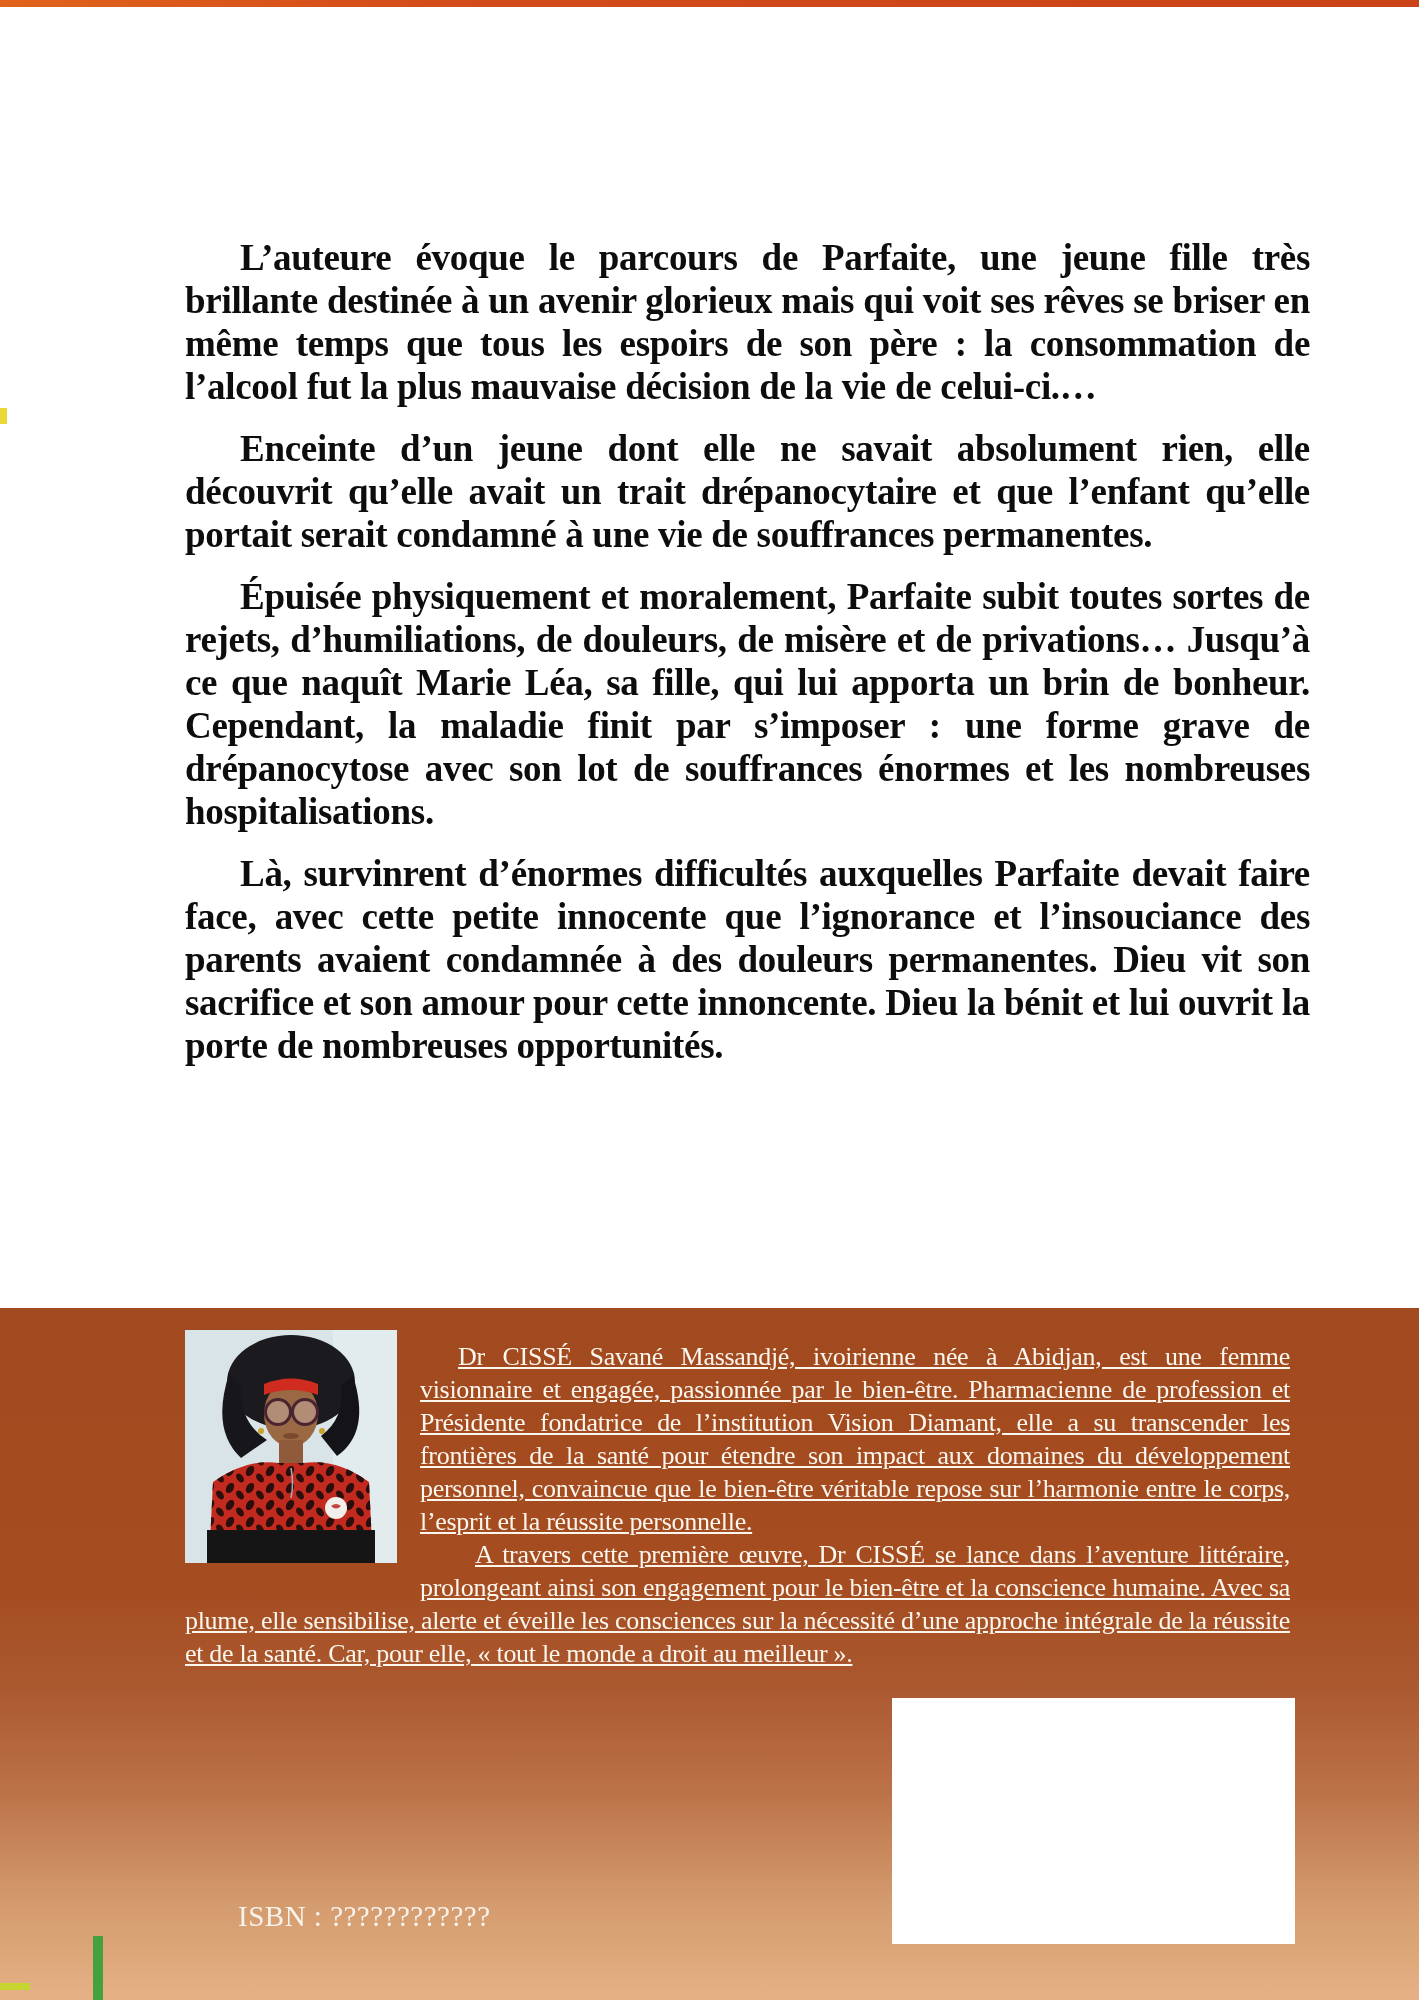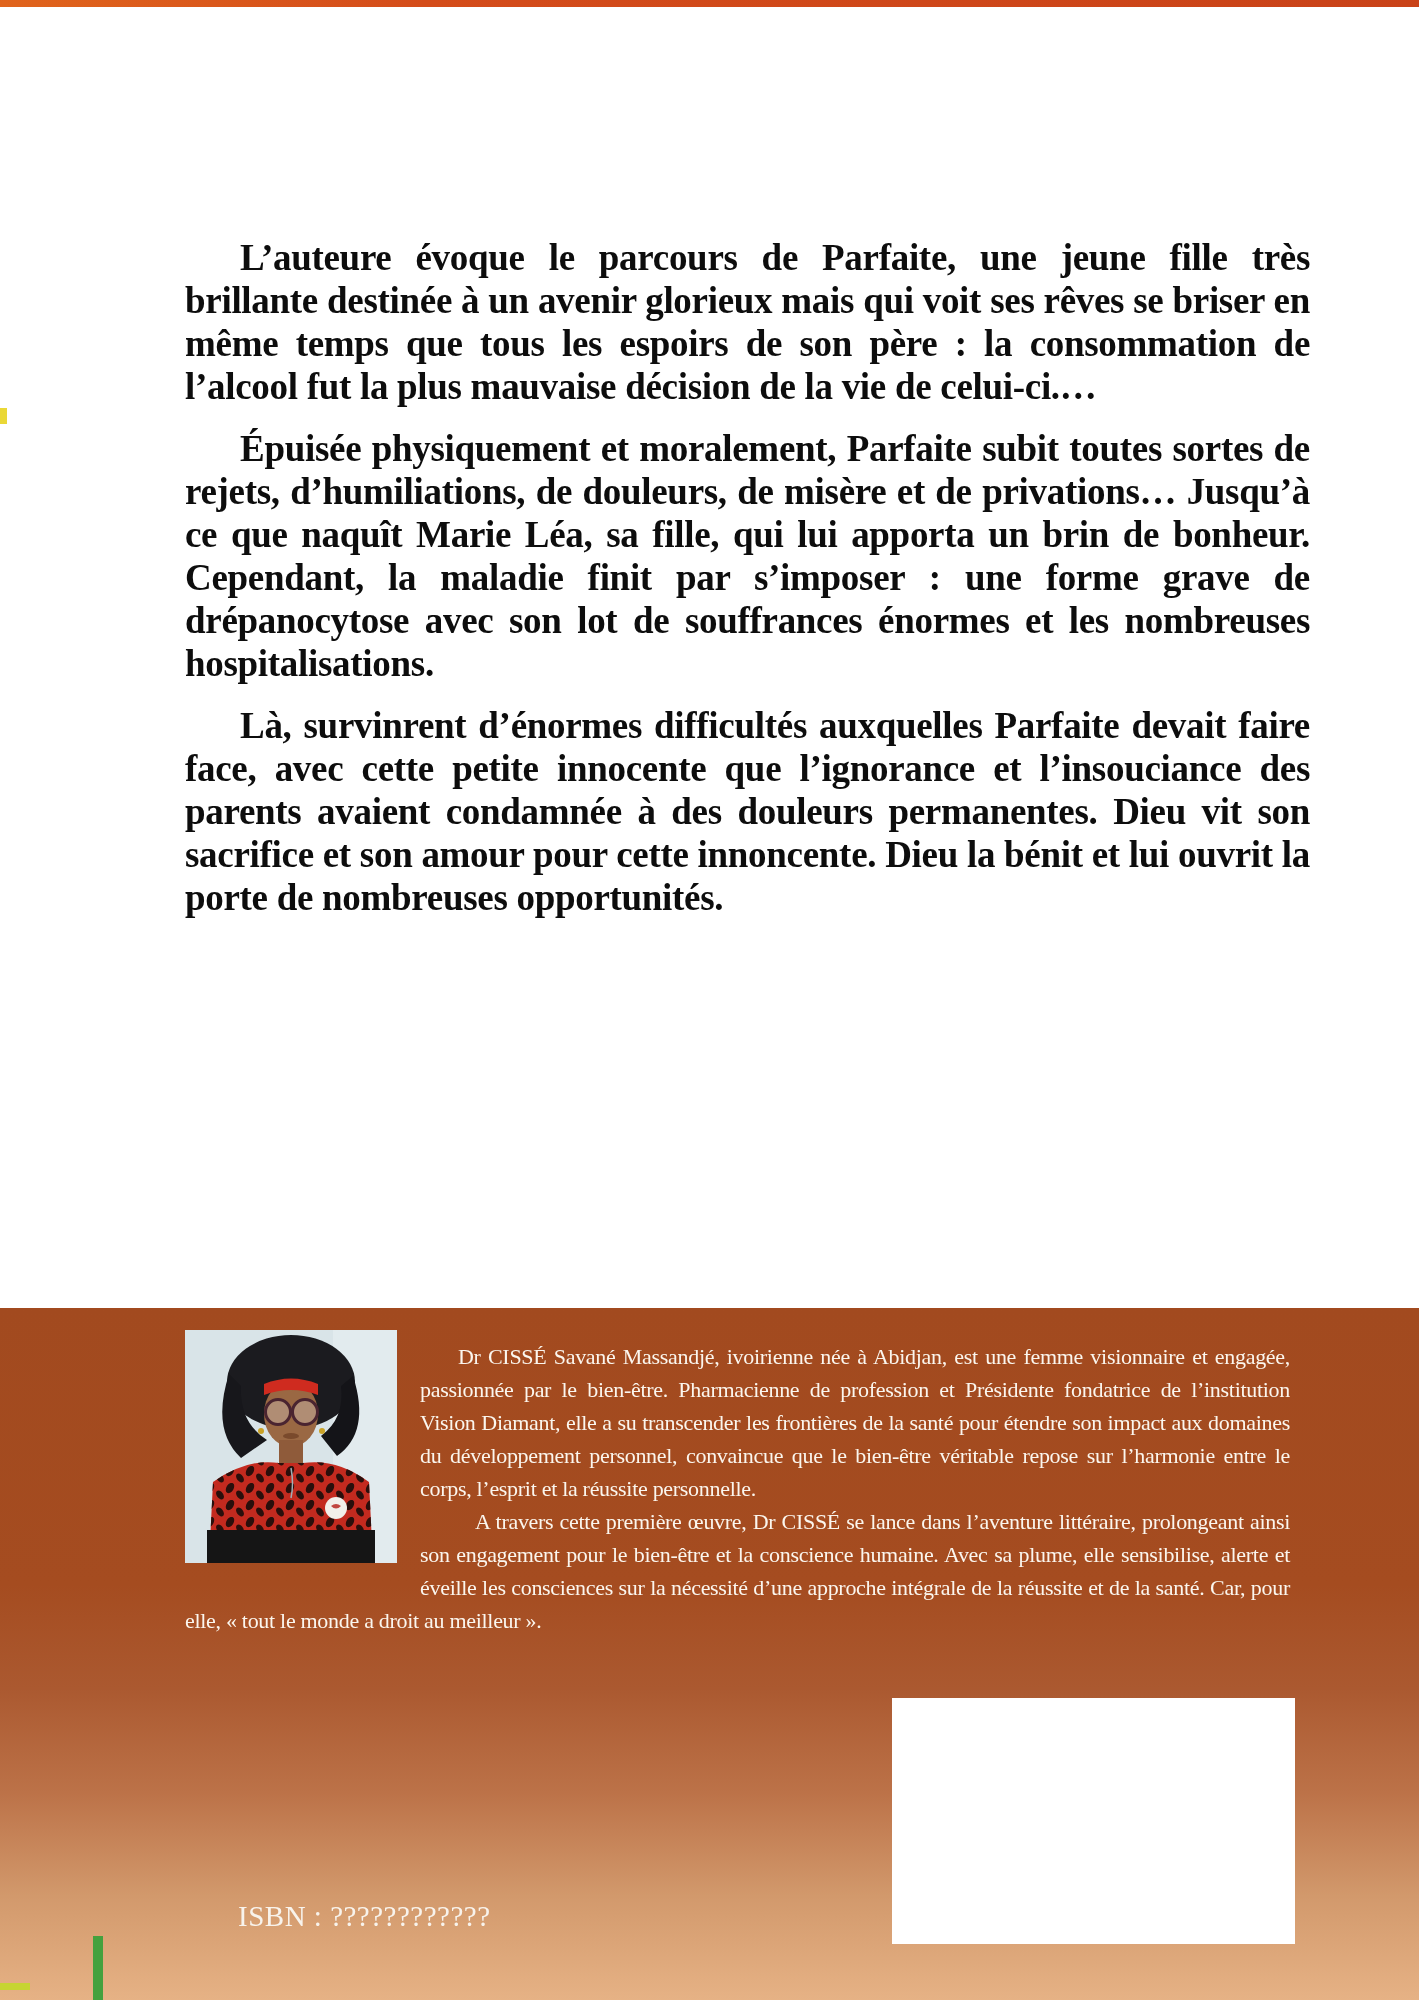--- a/index.html
+++ b/index.html
@@ -36,24 +36,25 @@
   .synopsis p{margin:0 0 19px 0;text-indent:55px;font-weight:bold;}
 
   .band{
     position:absolute;left:0;top:1308px;width:100%;height:692px;
     background:linear-gradient(180deg,
       #a24a1f 0%, #a54c20 40%, #ab5930 55%,
       #bc7248 70%, #d2996c 85%, #e6b285 100%);
   }
   .bio{
     position:absolute;left:185px;top:1330px;width:1105px;
-    font-size:22px;line-height:33px;
+    font-size:26px;line-height:33px;
     letter-spacing:-0.3px;
     text-align:justify;
     color:#fbf6ee;
+    text-decoration:underline;
   }
   .bio .photo{
     float:left;
     width:212px;height:233px;
     margin:0 23px 25px 0;
     background:#d9e4e8;
   }
   .bio p{margin:0;}
   .bio .bio-p1{margin-top:10px;text-indent:38px;}
   .bio .bio-p2{text-indent:55px;}
@@ -72,20 +73,21 @@
 <body>
 
 <div class="page">
 
   <div class="mark-top"></div>
   <div class="mark-yellow"></div>
 
 
   <section class="synopsis">
     <p>L’auteure évoque le parcours de Parfaite, une jeune fille très brillante destinée à un avenir glorieux mais qui voit ses rêves se briser en même temps que tous les espoirs de son père : la consommation de l’alcool fut la plus mauvaise décision de la vie de celui-ci.…</p>
+    <p>Enceinte d’un jeune dont elle ne savait absolument rien, elle découvrit qu’elle avait un trait drépanocytaire et que l’enfant qu’elle portait serait condamné à une vie de souffrances permanentes.</p>
     <p>Épuisée physiquement et moralement, Parfaite subit toutes sortes de rejets, d’humiliations, de douleurs, de misère et de privations… Jusqu’à ce que naquît Marie Léa, sa fille, qui lui apporta un brin de bonheur. Cependant, la maladie finit par s’imposer : une forme grave de drépanocytose avec son lot de souffrances énormes et les nombreuses hospitalisations.</p>
     <p>Là, survinrent d’énormes difficultés auxquelles Parfaite devait faire face, avec cette petite innocente que l’ignorance et l’insouciance des parents avaient condamnée à des douleurs permanentes. Dieu vit son sacrifice et son amour pour cette innoncente. Dieu la bénit et lui ouvrit la porte de nombreuses opportunités.</p>
   </section>
 
   <section class="band"></section>
 
   <div class="bio">
     <div class="photo">
       <svg width="212" height="233" viewBox="0 0 212 233" xmlns="http://www.w3.org/2000/svg">
         <defs>

